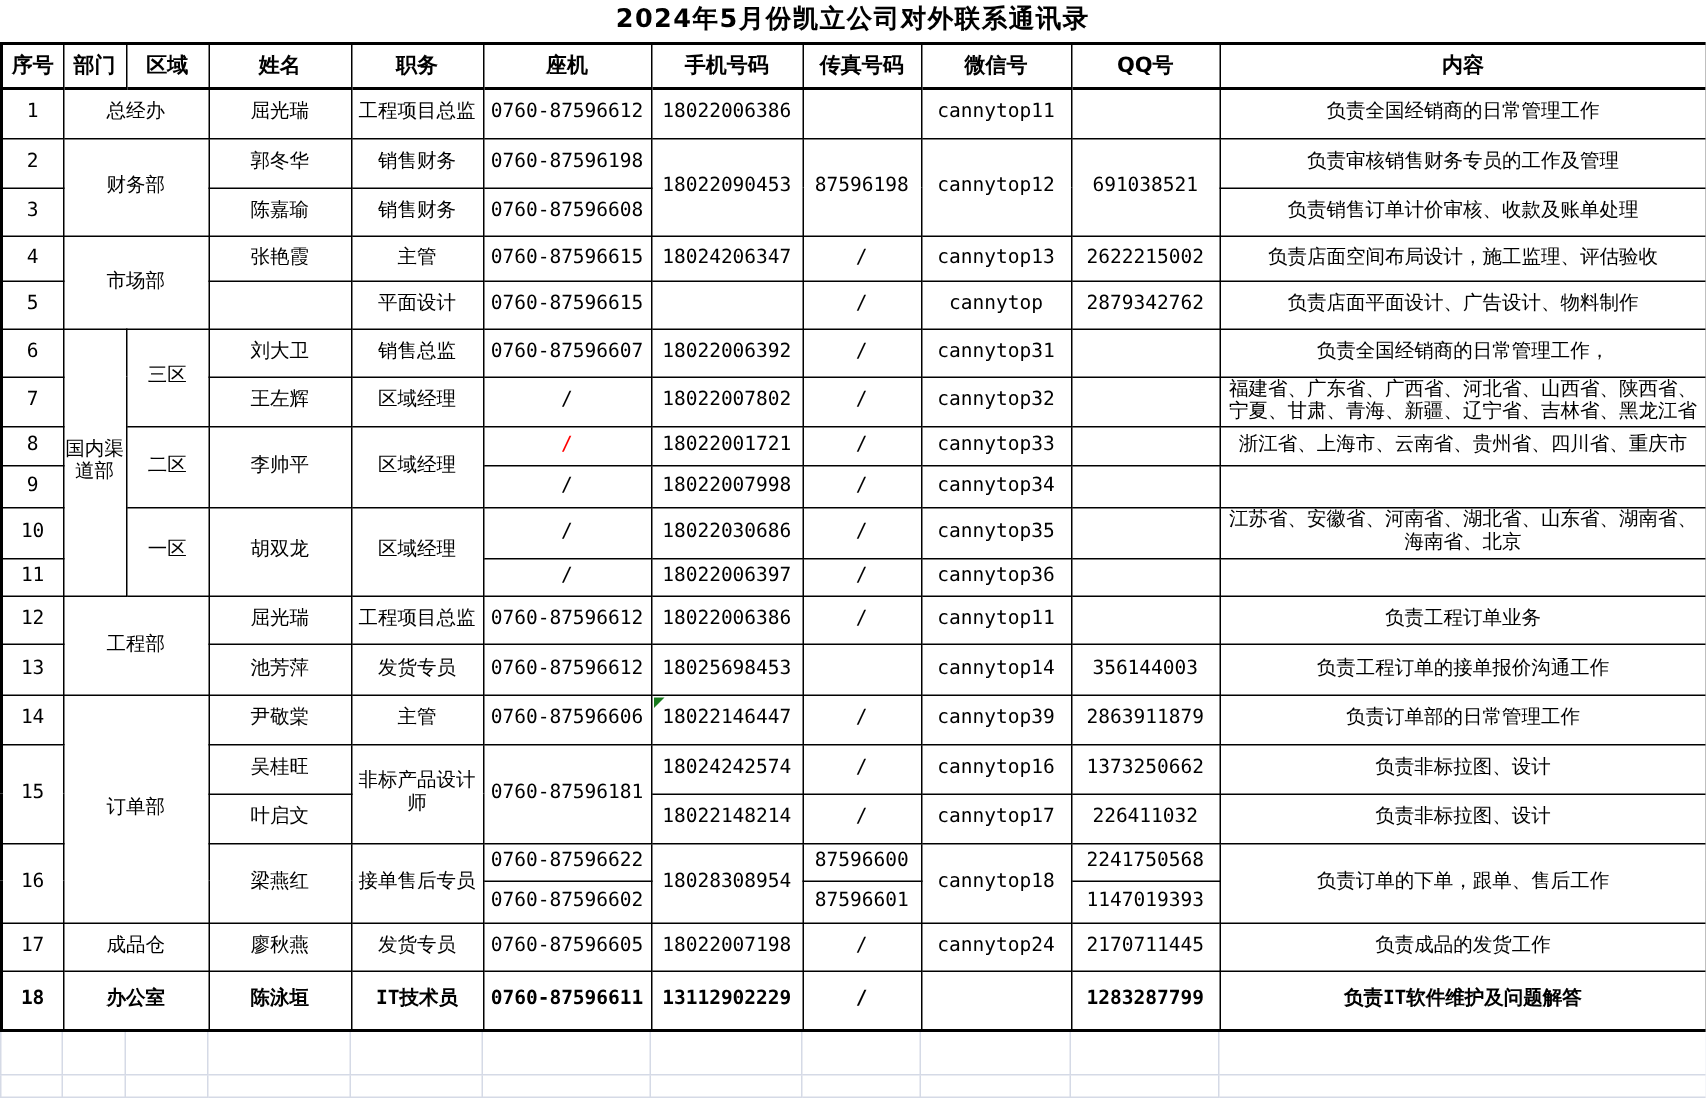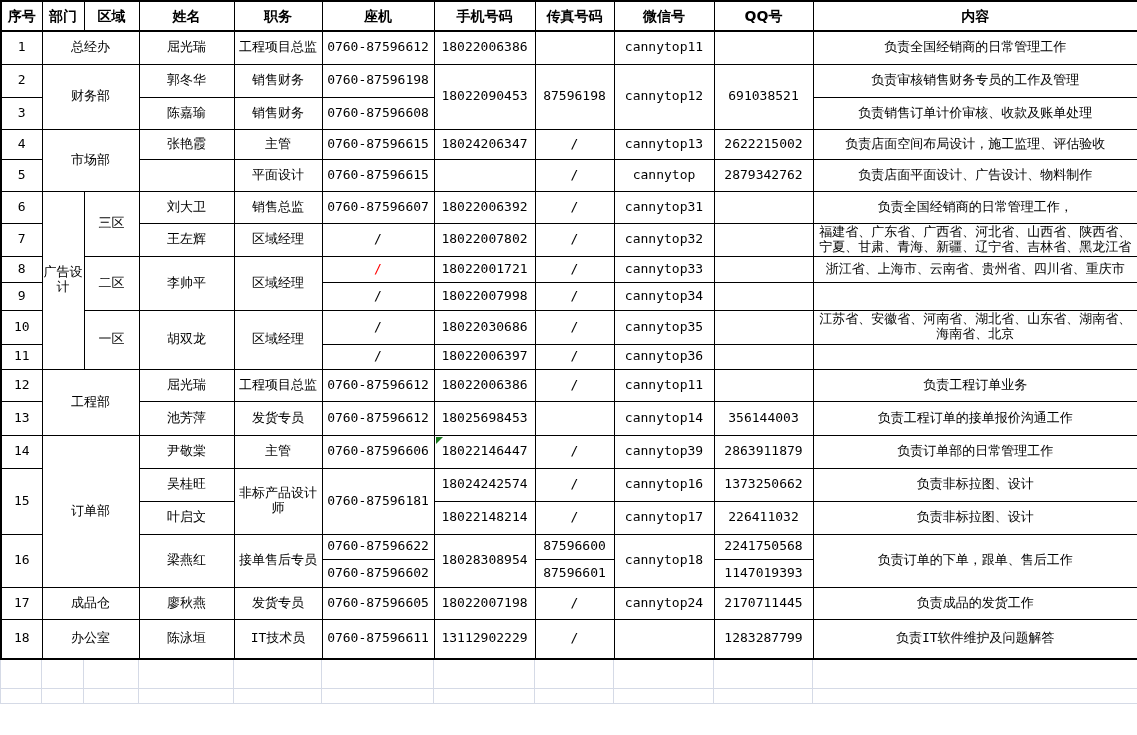--- a/index.html
+++ b/index.html
@@ -21,20 +21,21 @@
   .tri{position:absolute;left:1px;top:1px;width:0;height:0;
        border-top:7px solid #177a1c;border-right:7px solid transparent;}
   table.ghost{border:0;}
   table.ghost td{border:1px solid #d5dae6;padding:0;}
   table.ghost tr:first-child td{border-top:0;}
 </style>
 </head>
 <body>
 
 <div class="sheet">
+  <div class="title">2024年5月份凯立公司对外联系通讯录</div>
   <table class="main">
     <colgroup>
         <col style="width: 41px;">
         <col style="width: 42px;">
         <col style="width: 55px;">
         <col style="width: 95px;">
         <col style="width: 88px;">
         <col style="width: 112px;">
         <col style="width: 101px;">
         <col style="width: 79px;">
@@ -107,21 +108,21 @@
           <td class="tb">平面设计</td>
           <td class="tb">0760-87596615</td>
           <td class="tb"></td>
           <td class="tb">/</td>
           <td class="tb">cannytop</td>
           <td class="tb">2879342762</td>
           <td class="left tb">负责店面平面设计、广告设计、物料制作</td>
         </tr>
         <tr style="height: 32px;">
           <td>6</td>
-          <td rowspan="6" class="tb">广告设计</td>
+          <td rowspan="6" class="tb">国内渠道部</td>
           <td rowspan="2">三区</td>
           <td>刘大卫</td>
           <td>销售总监</td>
           <td>0760-87596607</td>
           <td>18022006392</td>
           <td>/</td>
           <td>cannytop31</td>
           <td></td>
           <td class="left">负责全国经销商的日常管理工作，</td>
         </tr>
@@ -253,21 +254,21 @@
           <td colspan="2" class="tb">成品仓</td>
           <td class="tb">廖秋燕</td>
           <td class="tb">发货专员</td>
           <td class="tb">0760-87596605</td>
           <td class="tb">18022007198</td>
           <td class="tb">/</td>
           <td class="tb">cannytop24</td>
           <td class="tb">2170711445</td>
           <td class="left tb">负责成品的发货工作</td>
         </tr>
-        <tr style="height: 40px;">
+        <tr style="height: 40px; font-weight: bold;">
           <td class="tb">18</td>
           <td colspan="2" class="tb">办公室</td>
           <td class="tb">陈泳垣</td>
           <td class="tb">IT技术员</td>
           <td class="tb">0760-87596611</td>
           <td class="tb">13112902229</td>
           <td class="tb">/</td>
           <td class="tb"></td>
           <td class="tb">1283287799</td>
           <td class="left tb">负责IT软件维护及问题解答</td>

